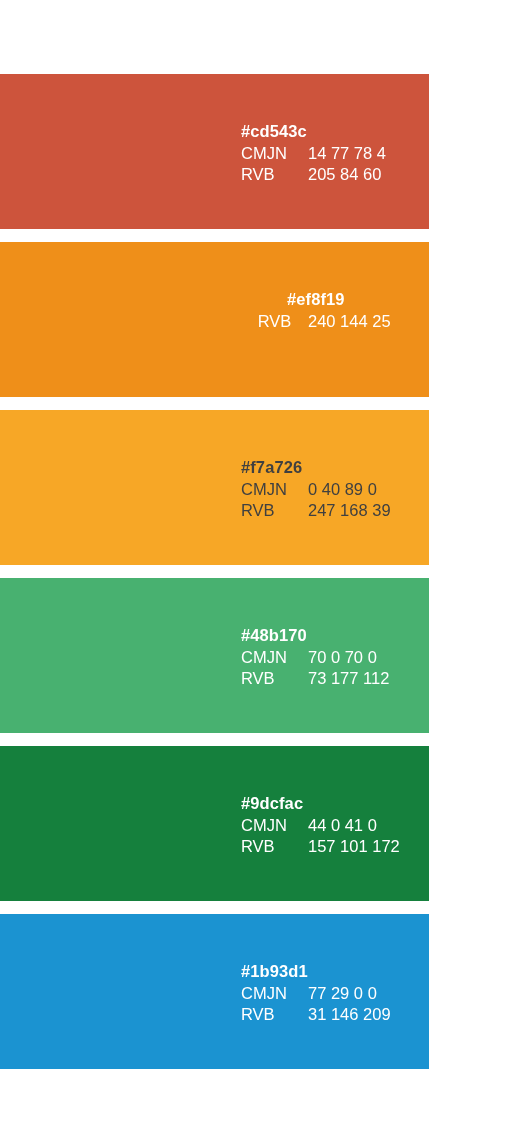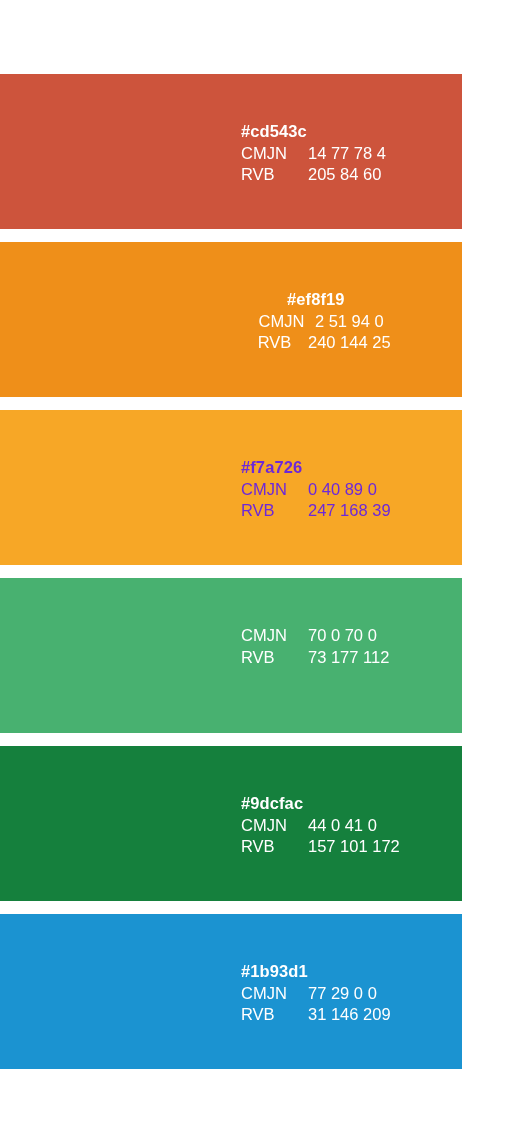--- a/index.html
+++ b/index.html
@@ -15,21 +15,21 @@
     overflow: hidden;
   }
   #palette {
     position: absolute;
     left: 0;
     top: 74px;
     width: 446px;
   }
   .swatch {
     position: relative;
-    width: 462px;
+    width: 429px;
     height: 155px;
     margin-bottom: 13px;
     box-sizing: border-box;
   }
   .swatch:last-child {
     margin-bottom: 0;
     padding-left: 32px;
   }
   .info {
     position: absolute;
@@ -72,42 +72,40 @@
       <span class="row">
         <span class="lbl">RVB</span><span class="val">205 84 60</span>
       </span>
     </div>
   </div>
 
   <div class="swatch" style="background-color: rgb(239, 143, 25);">
     <div class="info" style="color: rgb(255, 255, 255); text-align: center;">
       <span class="hexline">#ef8f19</span>
       <span class="row">
-        <span class="lbl">CMJN</span><span class="val">2 51 94 0</span>
-      </span>
-      <span class="row">
         <span class="lbl">RVB</span><span class="val">240 144 25</span>
       </span>
     </div>
   </div>
 
   <div class="swatch" style="background-color: rgb(247, 167, 38);">
-    <div class="info" style="color: #6d28d9;">
+    <div class="info" style="color: #404040;">
       <span class="hexline">#f7a726</span>
       <span class="row">
         <span class="lbl">CMJN</span><span class="val">0 40 89 0</span>
       </span>
       <span class="row">
         <span class="lbl">RVB</span><span class="val">247 168 39</span>
       </span>
     </div>
   </div>
 
   <div class="swatch" style="background-color: rgb(72, 177, 112);">
     <div class="info" style="color: rgb(255, 255, 255);">
+      <span class="hexline">#48b170</span>
       <span class="row">
         <span class="lbl">CMJN</span><span class="val">70 0 70 0</span>
       </span>
       <span class="row">
         <span class="lbl">RVB</span><span class="val">73 177 112</span>
       </span>
     </div>
   </div>
 
   <div class="swatch" style="background-color: #15803d;">

